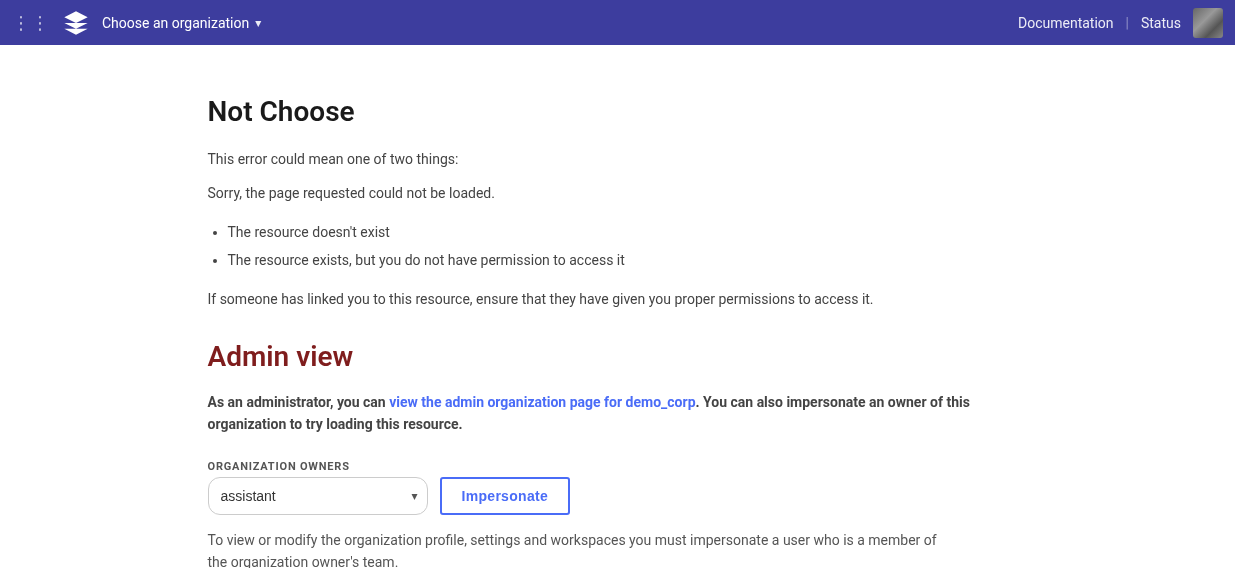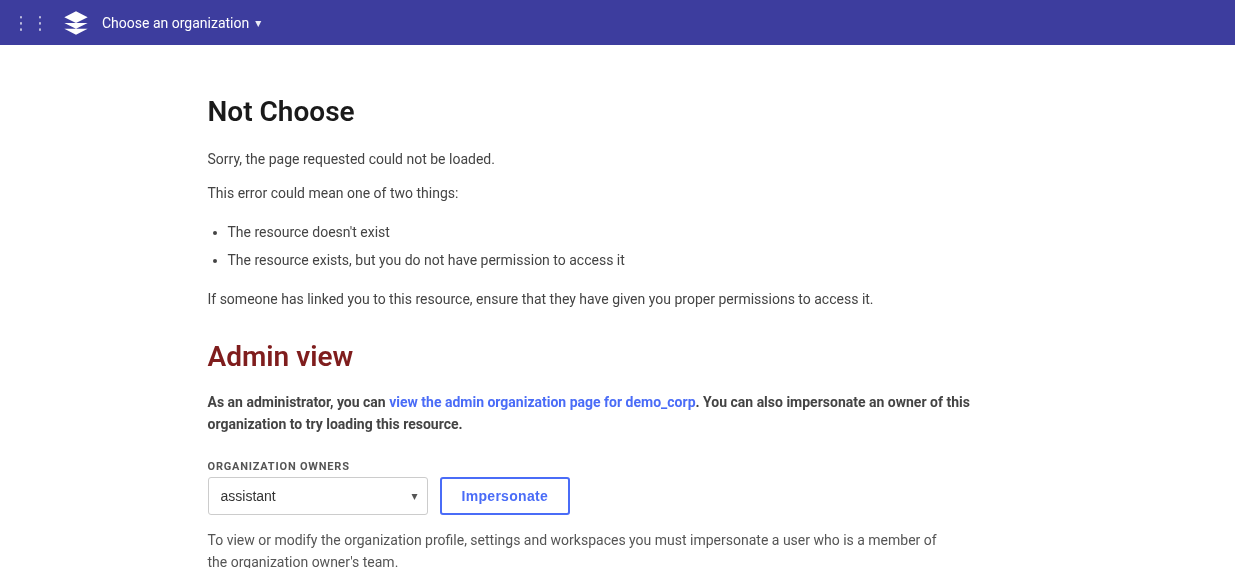--- a/index.html
+++ b/index.html
@@ -175,21 +175,21 @@
 
     .owner-select-wrapper {
       position: relative;
       width: 220px;
     }
 
     .owner-select {
       width: 100%;
       height: 38px;
       border: 1px solid #ccc;
-      border-radius: 3px;
+      border-radius: 12px;
       padding: 0 36px 0 12px;
       font-size: 14px;
       color: #333;
       appearance: none;
       background: white;
       cursor: pointer;
       outline: none;
     }
 
     .select-chevron {
@@ -231,27 +231,35 @@
     <div class="navbar-logo">
       <svg viewBox="0 0 24 24" xmlns="http://www.w3.org/2000/svg">
         <path d="M12 2L2 7l10 5 10-5-10-5zM2 17l10 5 10-5M2 12l10 5 10-5"></path>
       </svg>
     </div>
     <div class="org-selector">
       <span>Choose an organization</span>
       <span class="chevron">▾</span>
     </div>
   </div>
+  <div class="navbar-right">
+    <a class="navbar-link">Documentation</a>
+    <span class="navbar-divider">|</span>
+    <a class="navbar-link">Status</a>
+    <div class="avatar">
+      <div class="avatar-img"></div>
+    </div>
+  </div>
 </nav>
 
 <div class="main-content">
 
   <h1 class="page-title">Not Choose</h1>
+  <p class="body-text">This error could mean one of two things:</p>
   <p class="body-text">Sorry, the page requested could not be loaded.</p>
-  <p class="body-text">This error could mean one of two things:</p>
   <ul class="bullet-list">
     <li>The resource doesn't exist</li>
     <li>The resource exists, but you do not have permission to access it</li>
   </ul>
   <p class="body-text">If someone has linked you to this resource, ensure that they have given you proper permissions to access it.</p>
 
   <div class="section-divider"></div>
   <h2 class="admin-title">Admin view</h2>
   <p class="admin-text">
     <span>As an administrator, you can </span><a class="admin-link" href="#">view the admin organization page for demo_corp</a><span>. You can also impersonate an owner of this organization to try loading this resource.</span>

